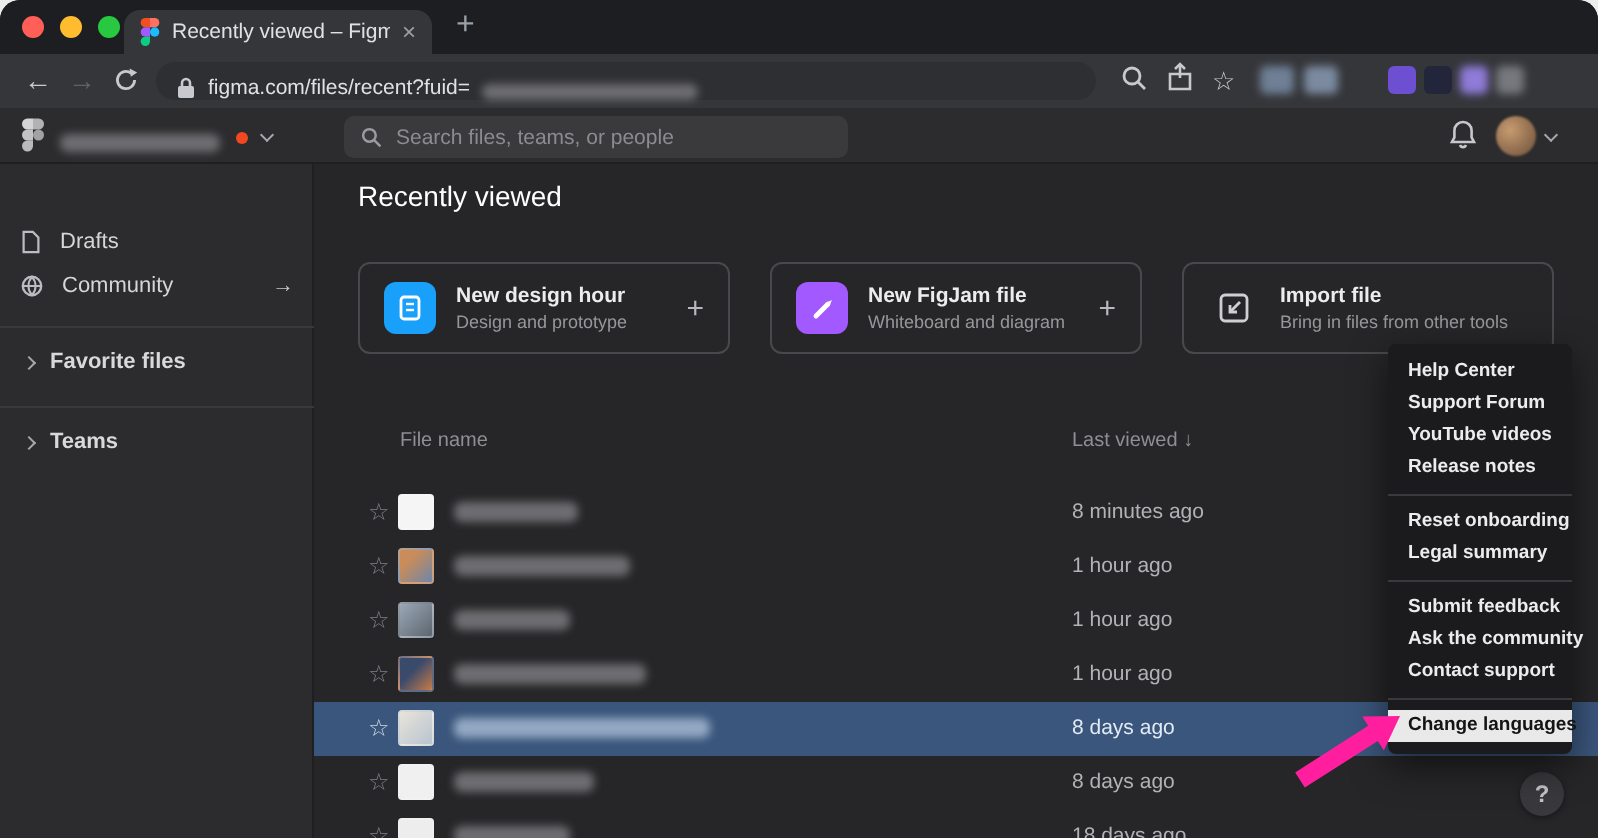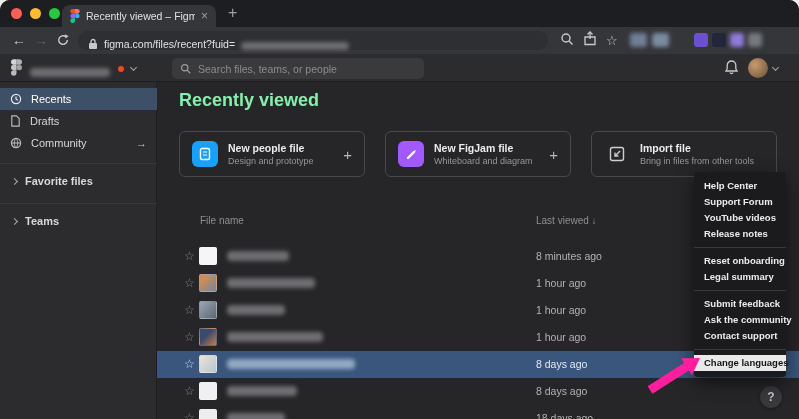--- a/index.html
+++ b/index.html
@@ -36,21 +36,21 @@
   .avatar{position:absolute;left:748px;top:58px;width:20px;height:20px;border-radius:50%;background:radial-gradient(circle at 35% 35%,#c79b70,#6b4e38);filter:blur(.5px)}
 
   
   .sidebar{position:absolute;top:82px;left:0;bottom:0;width:157px;background:#2c2c2e;border-right:1px solid #1f1f21}
   .sitem{position:absolute;left:0;width:157px;height:22px;display:flex;align-items:center;gap:9px;padding:0 10px;color:#d6d6d8;font-size:11px}
   .sitem.sel{background:#3e5068;color:#fff}
   .ssec{position:absolute;left:0;width:157px;height:22px;display:flex;align-items:center;gap:8px;padding:0 12px;color:#d9d9db;font-size:11px;font-weight:bold}
   .sdiv{position:absolute;left:0;width:157px;height:1px;background:#39393c}
 
   
-  .ptitle{position:absolute;left:179px;top:90px;color:#86efac;font-size:18px;font-weight:bold}
+  .ptitle{position:absolute;left:179px;top:90px;color:#ffffff;font-size:14px;font-weight:normal}
   .card{position:absolute;top:131px;height:46px;width:186px;border:1px solid #49494d;border-radius:6px;display:flex;align-items:center;gap:10px;padding:0 12px}
   .cicon{width:26px;height:26px;border-radius:6px;display:flex;align-items:center;justify-content:center;flex:none}
   .ct{flex:1;min-width:0}
   .ct .t{color:#ececee;font-size:10.5px;font-weight:bold;white-space:nowrap}
   .ct .s{color:#97979b;font-size:9px;margin-top:2px;white-space:nowrap}
   .cplus{color:#b9b9bd;font-size:15px;font-weight:300}
   .th{position:absolute;top:215px;color:#8f8f93;font-size:10px}
   .row{position:absolute;left:157px;width:642px;height:27px}
   .row.sel{background:#3a567c}
   .rstar{position:absolute;left:27px;top:0;line-height:27px;color:#80808a;font-size:12px}
@@ -153,27 +153,20 @@
   </div>
 
   <svg class="abs" style="left:724px;top:59px" width="15" height="17" viewBox="0 0 15 17">
     <path d="M7.5 2a4.3 4.3 0 0 0-4.3 4.3v3.4L2 12h11l-1.2-2.3V6.3A4.3 4.3 0 0 0 7.5 2z" fill="none" stroke="#c8c8cc" stroke-width="1.3"></path>
     <path d="M6 13.5a1.6 1.6 0 0 0 3 0" fill="none" stroke="#c8c8cc" stroke-width="1.3"></path>
   </svg>
   <div class="avatar"></div>
   <span class="chev down abs" style="left:773px;top:65px"></span>
 
   <div class="sidebar"></div>
-  <div class="sitem sel" style="top:88px">
-    <svg width="12" height="12" viewBox="0 0 12 12">
-      <circle cx="6" cy="6" r="4.6" fill="none" stroke="#e8e8ea" stroke-width="1.2"></circle>
-      <path d="M6 3.4V6l1.8 1.2" fill="none" stroke="#e8e8ea" stroke-width="1.2"></path>
-    </svg>
-    <span>Recents</span>
-  </div>
   <div class="sitem" style="top:110px">
     <svg width="11" height="12" viewBox="0 0 11 13">
       <path d="M1.5 1h5l3 3v8h-8z" fill="none" stroke="#bdbdc1" stroke-width="1.2"></path>
     </svg>
     <span>Drafts</span>
   </div>
   <div class="sitem" style="top:132px">
     <svg width="12" height="12" viewBox="0 0 12 12">
       <circle cx="6" cy="6" r="4.6" fill="none" stroke="#bdbdc1" stroke-width="1.2"></circle>
       <path d="M1.4 6h9.2M6 1.4c-2.4 2.8-2.4 6.4 0 9.2 2.4-2.8 2.4-6.4 0-9.2z" fill="none" stroke="#bdbdc1" stroke-width="1"></path>
@@ -196,21 +189,21 @@
 
   <div class="card" style="left:179px">
     <div class="cicon" style="background:#18a0fb">
       <svg width="12" height="14" viewBox="0 0 12 14">
           <rect x="1.5" y="1.5" width="9" height="11" rx="1.5" fill="none" stroke="#fff" stroke-width="1.4"></rect>
           <line x1="4" y1="5" x2="8" y2="5" stroke="#fff" stroke-width="1.2"></line>
           <line x1="4" y1="8" x2="8" y2="8" stroke="#fff" stroke-width="1.2"></line>
         </svg>
     </div>
     <div class="ct">
-      <div class="t">New people file</div>
+      <div class="t">New design hour</div>
       <div class="s">Design and prototype</div>
     </div>
     <span class="cplus">+</span>
   </div>
 
   <div class="card" style="left:385px">
     <div class="cicon" style="background:#a259ff">
       <svg width="13" height="13" viewBox="0 0 13 13">
           <path d="M3 10 L9 4" stroke="#fff" stroke-width="2.4" stroke-linecap="round"></path>
           <path d="M9.5 5.2 11 2l-3.2 1.5z" fill="#fff"></path>

